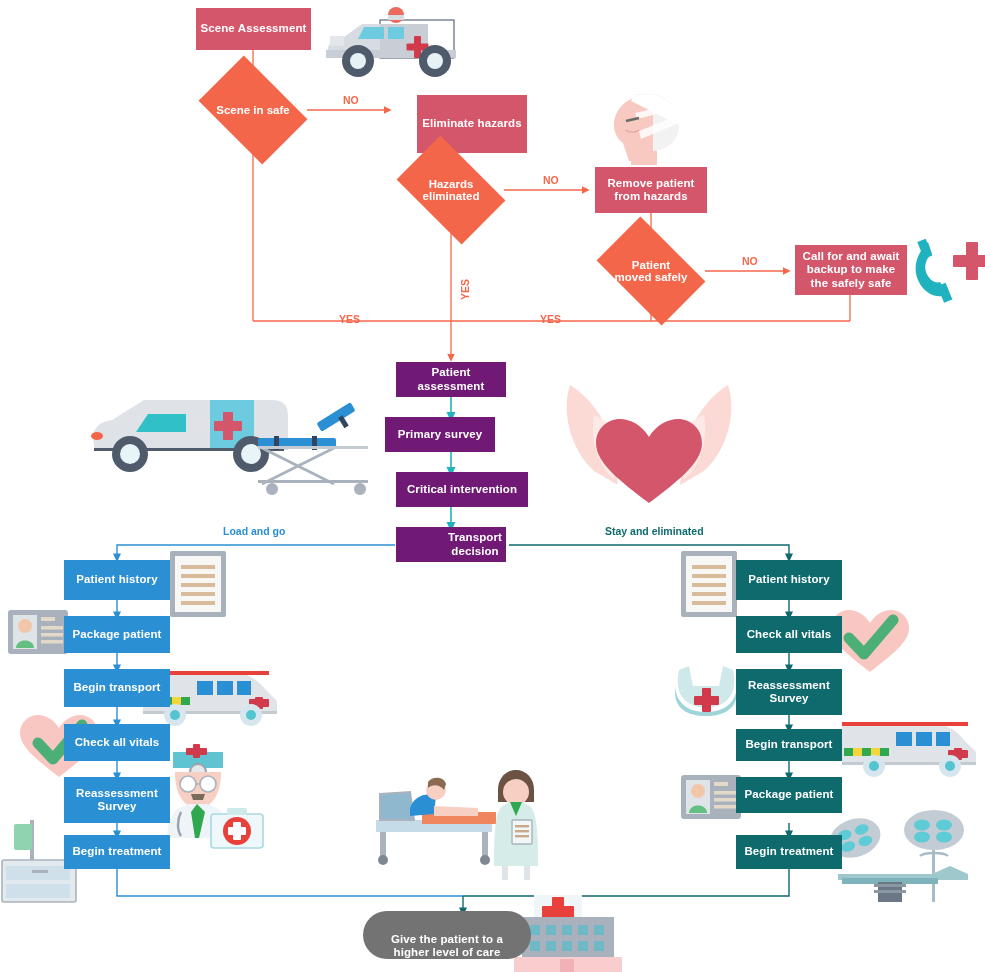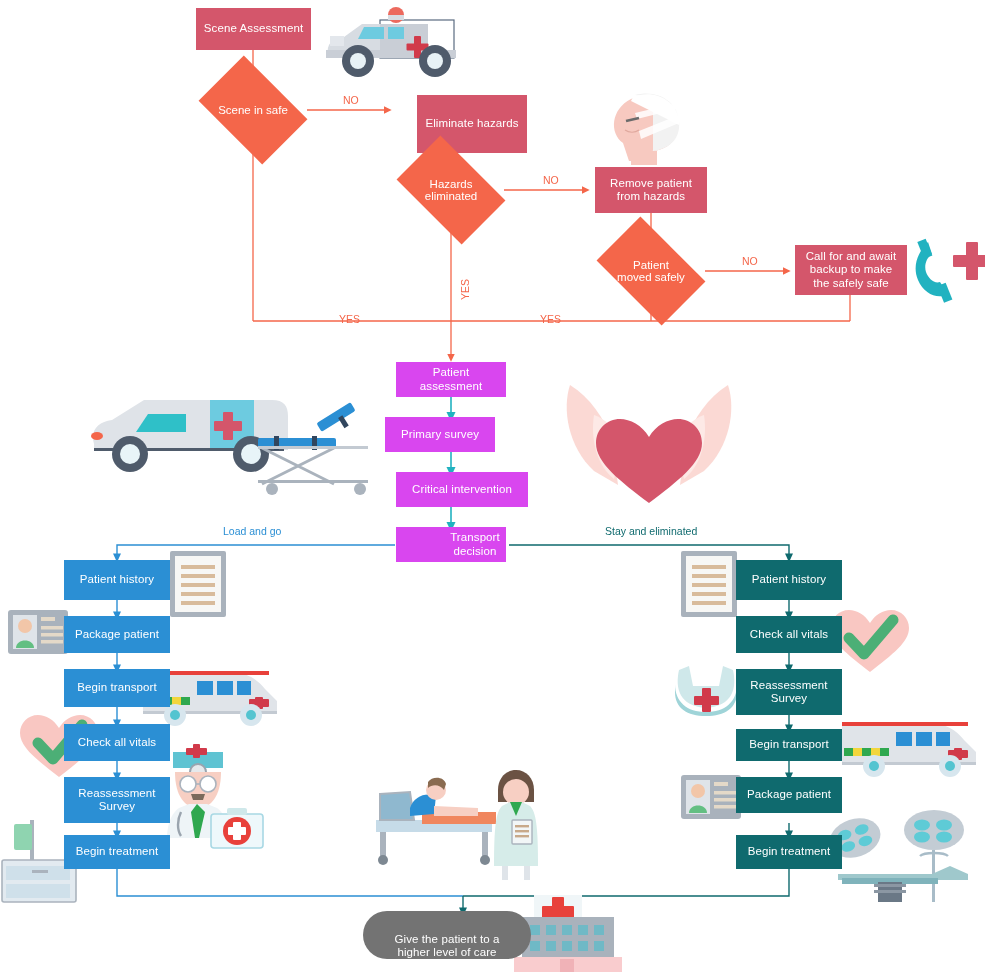--- a/index.html
+++ b/index.html
@@ -7,41 +7,42 @@
     margin: 0; padding: 0;
     background: #ffffff;
     font-family: "Liberation Sans", sans-serif;
   }
   #canvas {
     position: relative;
     width: 985px;
     height: 972px;
     background: #ffffff;
     overflow: hidden;
+    font-weight: bold;
   }
   #svg-layer {
     position: absolute; left: 0; top: 0;
     width: 985px; height: 972px;
     pointer-events: none;
   }
   .node {
     position: absolute;
     display: flex;
     align-items: center;
     justify-content: center;
     text-align: center;
     color: #ffffff;
     line-height: 1.15;
     letter-spacing: 0.1px;
     user-select: none;
   }
   .node-label { display: block; width: 100%; padding: 0 4px; }
   .box { border-radius: 0; }
   .crimson { background: #d4566b; font-size: 11.5px; }
-  .teal    { background: #d946ef; font-size: 11.5px; }
+  .teal    { background: #701a75; font-size: 11.5px; }
   .blue    { background: #2b8fd4; font-size: 11.5px; }
   .dteal   { background: #0f6a6e; font-size: 11.5px; }
   .terminal {
     background: #737373;
     border-radius: 40px;
     font-size: 11.5px;
     align-items: flex-end;
   }
   .diamond {
     position: absolute;

